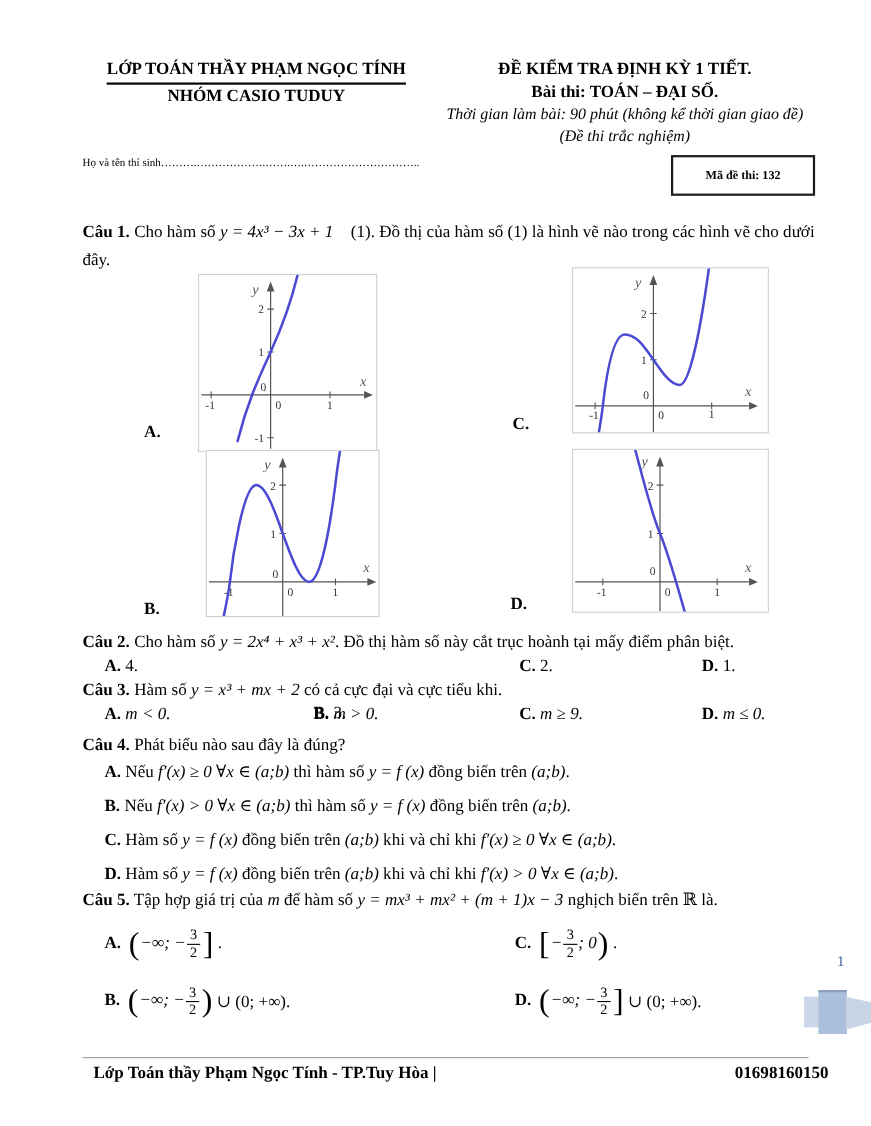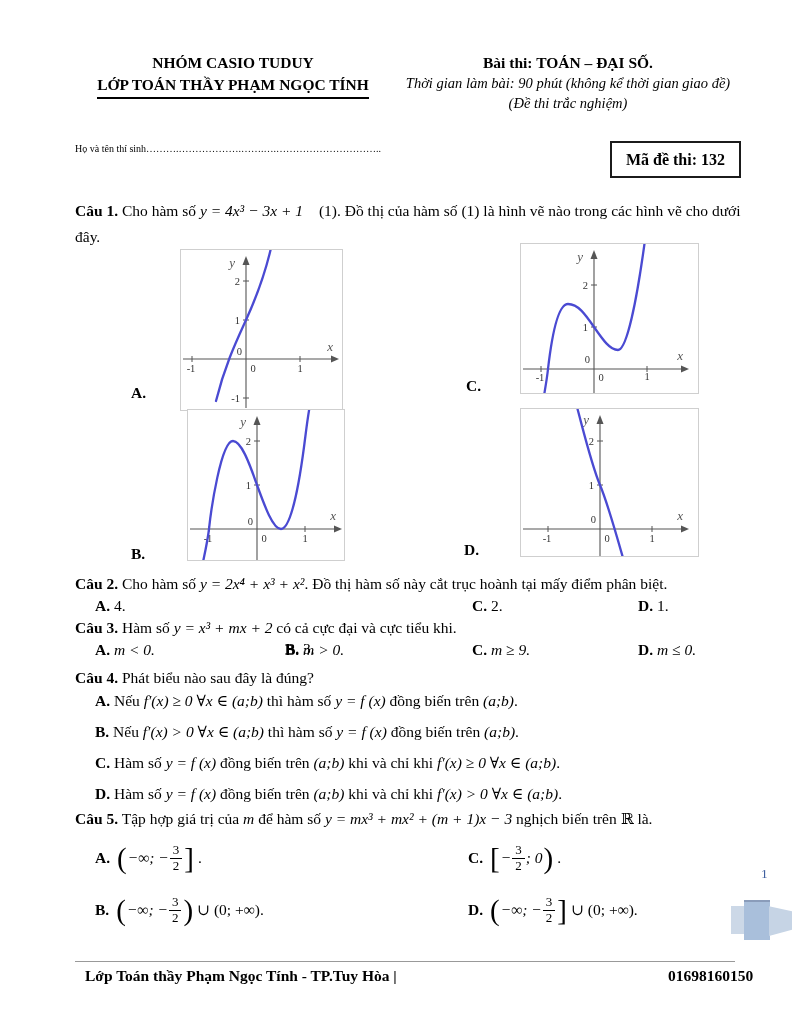--- a/index.html
+++ b/index.html
@@ -9,21 +9,21 @@
   b,.b{font-weight:bold;}
   .m{font-style:italic;}
   
   .header-left{left:68px;top:52px;width:330px;text-align:center;font-weight:bold;font-size:15.5px;line-height:22px;}
   .hl2{display:inline-block;border-bottom:2px solid #000;padding-bottom:1px;}
   .header-right{left:388px;top:52px;width:360px;text-align:center;font-size:15.5px;line-height:21px;}
   .header-right .sub{font-style:italic;font-weight:normal;font-size:14.5px;line-height:20px;}
   
   .student{left:75px;top:138px;width:565px;font-size:10px;line-height:22.5px;white-space:nowrap;overflow:hidden;}
   .code-box{left:610px;top:141px;width:127px;height:33px;border:2px solid #1b1b1b;
-            display:flex;align-items:center;justify-content:center;font-weight:bold;font-size:16px;}
+            display:flex;align-items:center;justify-content:center;font-weight:bold;font-size:11px;}
   
   .stem{font-size:15.5px;line-height:26px;}
   .q1{left:75px;top:198px;width:672px;}
   .gap{display:inline-block;width:12px;}
   .opt-row{left:0;top:0;width:792px;height:22px;font-size:15.5px;}
   .opt-row .opt{position:absolute;white-space:nowrap;}
   
   .graph{border:1px solid #cfcfcf;background:#fff;}
   .gA{left:180px;top:249px;width:161px;height:160px;}
   .gB{left:187px;top:409px;width:156px;height:150px;}
@@ -59,24 +59,25 @@
   .wm-c{left:13px;top:3px;width:26px;height:38px;background:#a9bfdb;border-top:2px solid #8a9cba;}
   .wm-r{left:38px;top:8px;width:23px;height:31px;background:#c6d4e5;
         clip-path:polygon(0 4%,100% 20%,100% 80%,0 100%);}
 </style>
 </head>
 <body>
 
 <div class="page">
 
   <div class="abs header-left">
+    <div><span class="hl2">LỚP TOÁN THẦY PHẠM NGỌC TÍNH</span></div>
     <div>NHÓM CASIO TUDUY</div>
-    <div><span class="hl2">LỚP TOÁN THẦY PHẠM NGỌC TÍNH</span></div>
   </div>
   <div class="abs header-right">
+    <div class="b">ĐỀ KIỂM TRA ĐỊNH KỲ 1 TIẾT.</div>
     <div class="b">Bài thi: TOÁN – ĐẠI SỐ.</div>
     <div class="sub">Thời gian làm bài: 90 phút (không kể thời gian giao đề)</div>
     <div class="sub">(Đề thi trắc nghiệm)</div>
   </div>
 
   <div class="abs student">
     <div>Họ và tên thí sinh……….……………….…….….…………………………..</div>
   </div>
   <div class="abs code-box">
     <span>Mã đề thi: 132</span>

